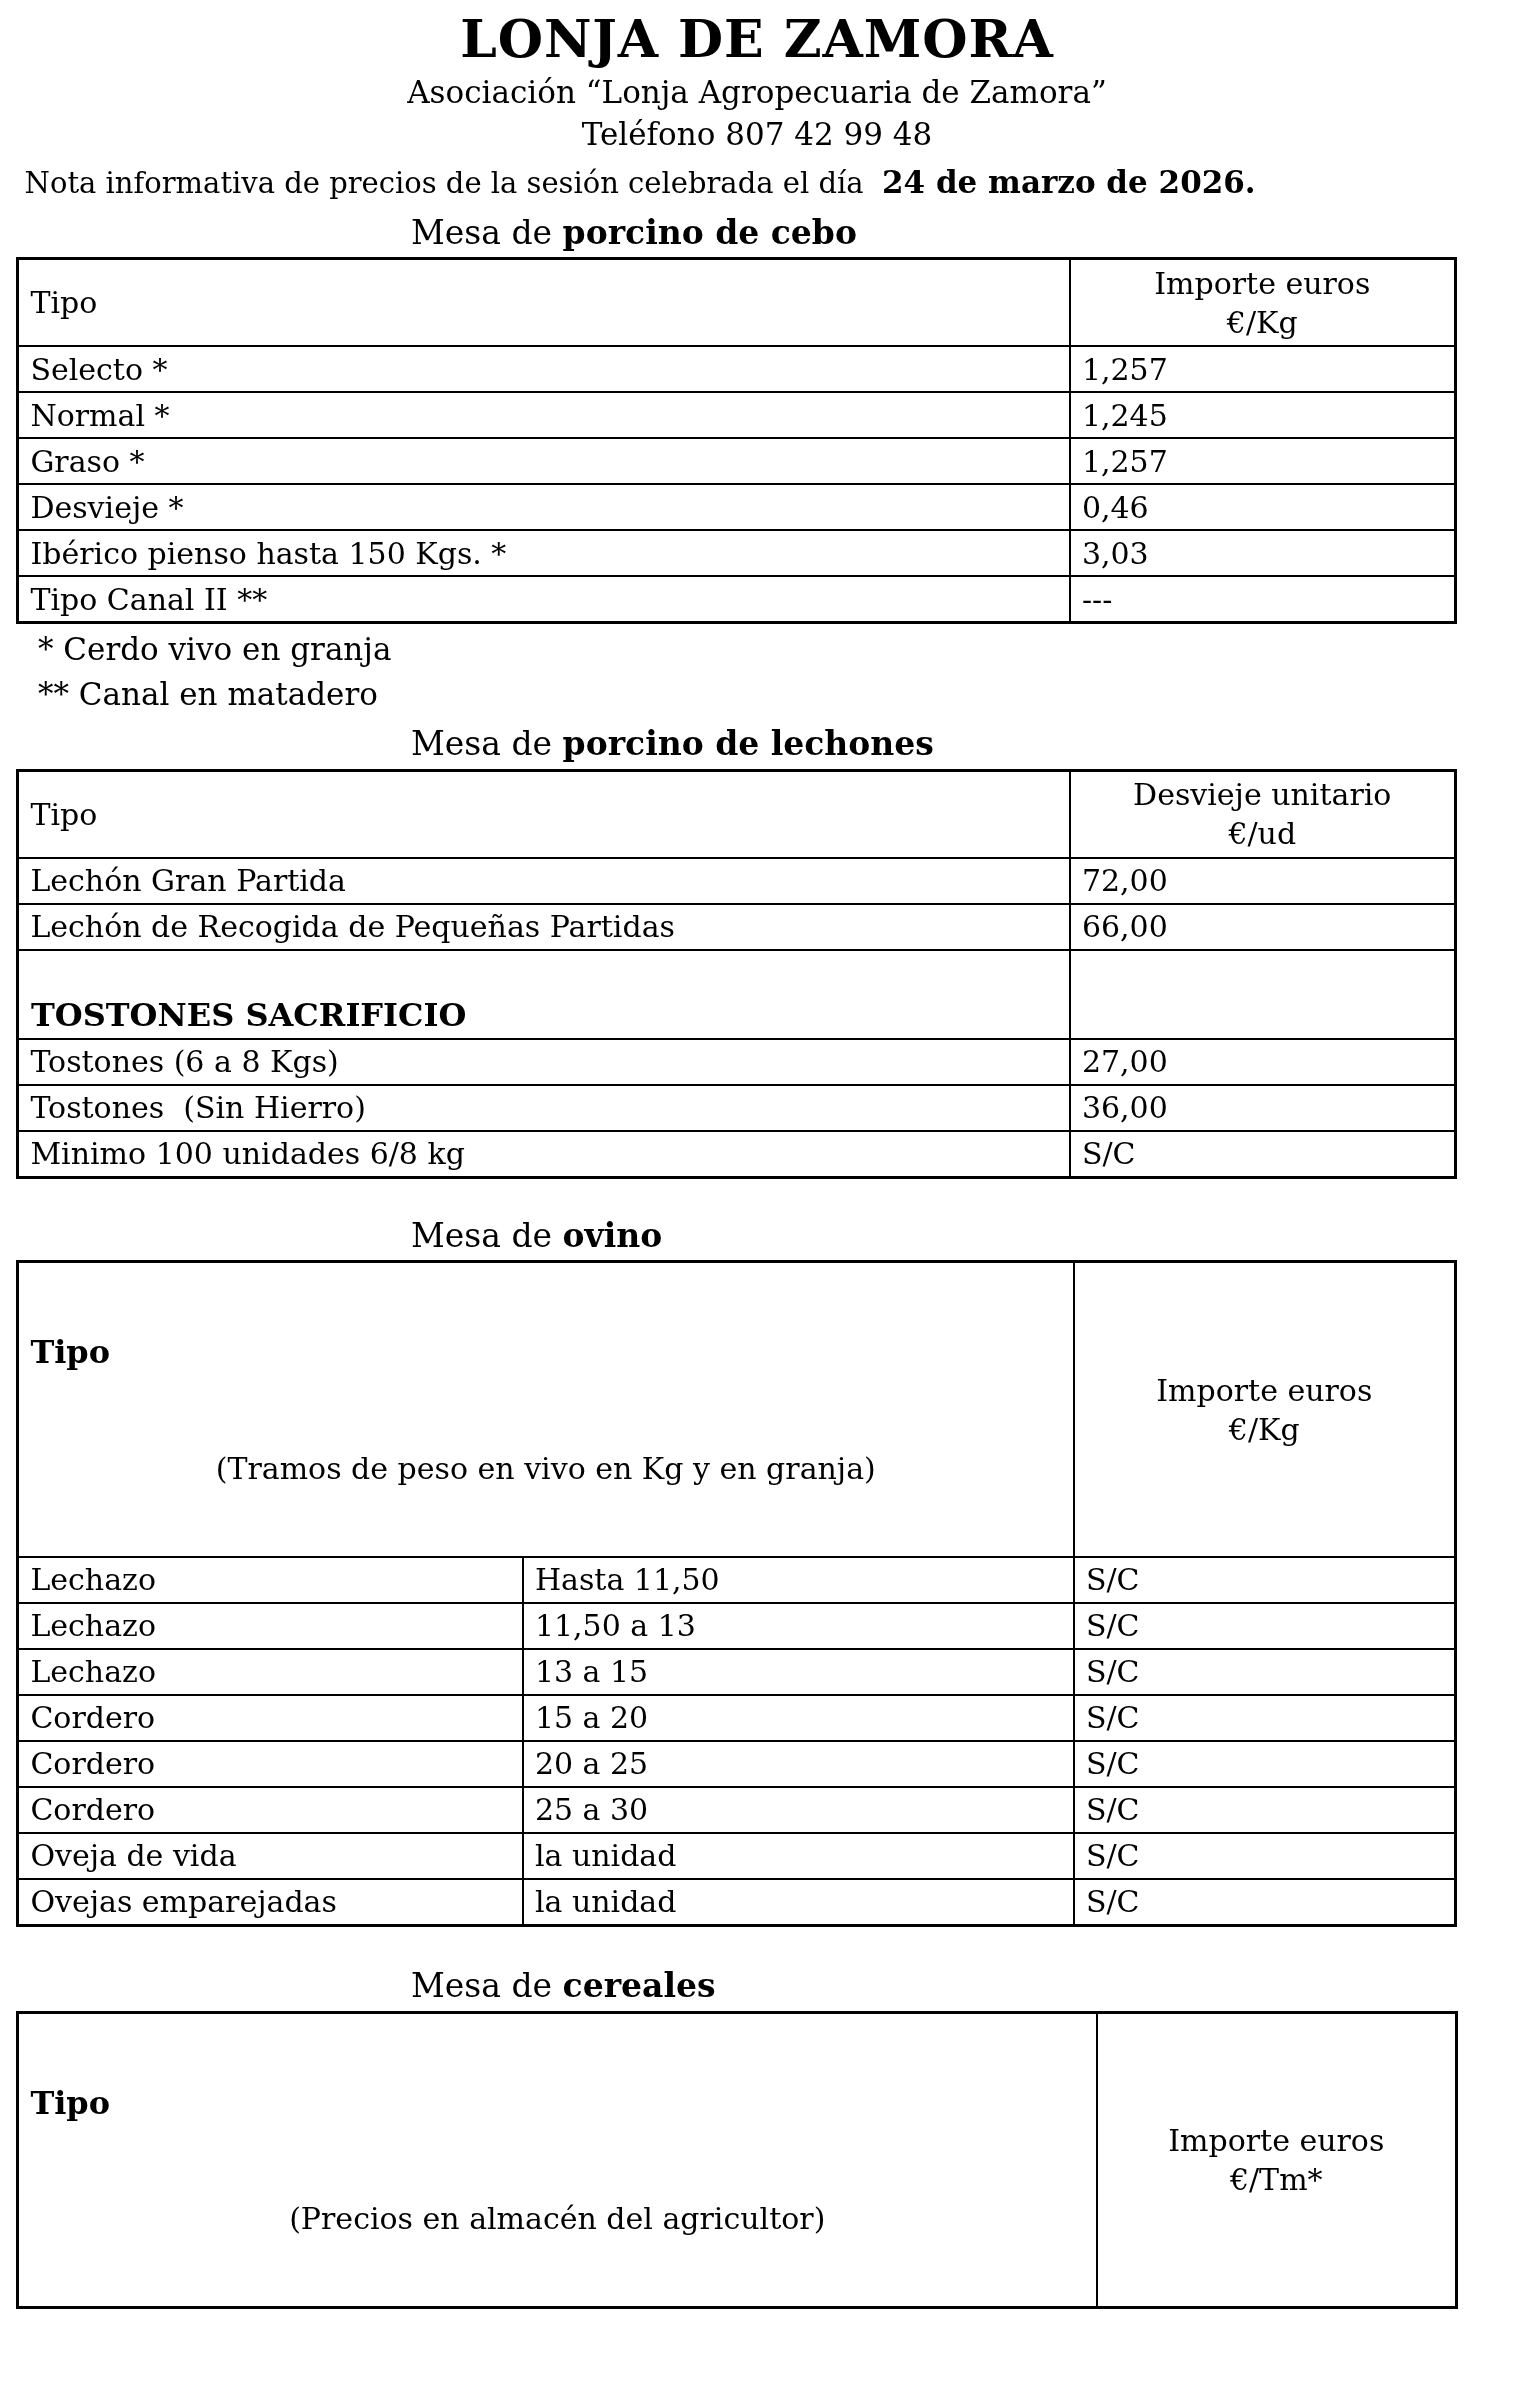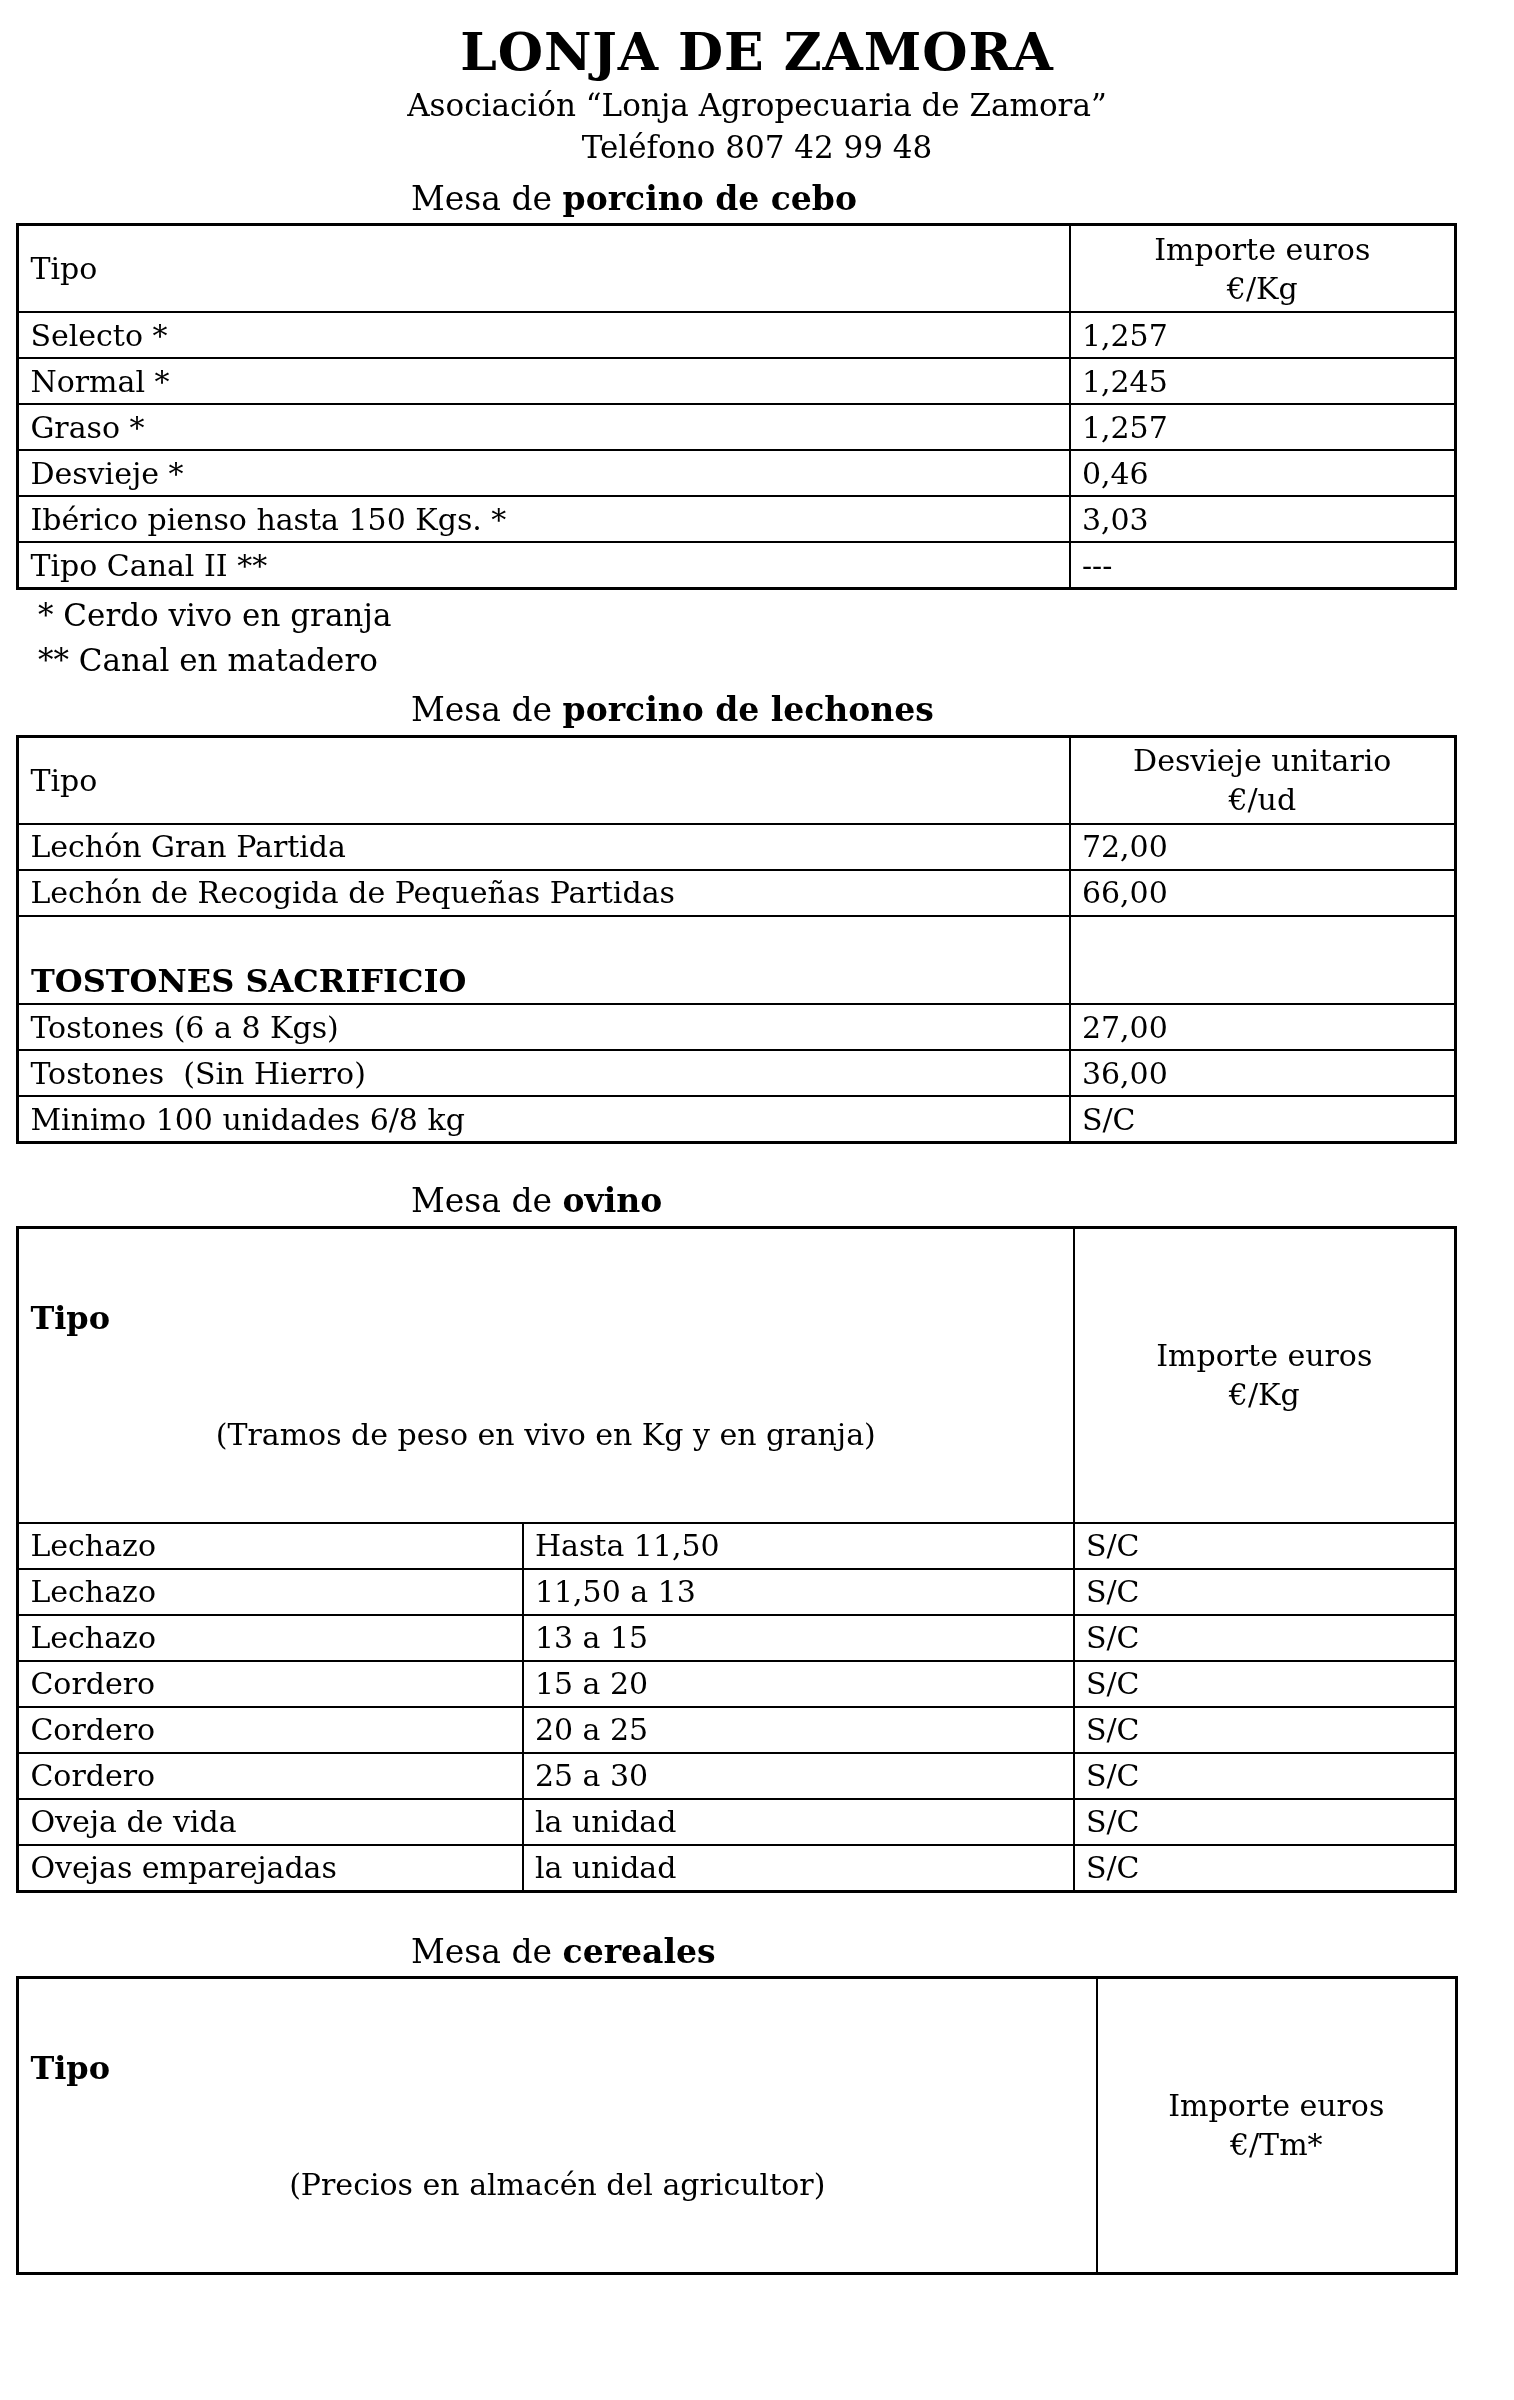--- a/index.html
+++ b/index.html
@@ -1,21 +1,21 @@
 <!DOCTYPE html>
 <html lang="es" style="font-size:15px"><head>
 <meta charset="utf-8">
 <style>
   html,body{margin:0;padding:0;background:#e9e9e9;}
   .page{
     width:1514px;height:2401px;margin:0 auto;background:#ffffff;color:#000;
     font-family:"DejaVu Serif","Liberation Serif",serif;
     overflow:hidden;position:relative;
   }
-  .doc-header{text-align:center;padding-top:21px;}
+  .doc-header{text-align:center;padding-top:8px;}
   .doc-title{font-size:52px;font-weight:bold;margin:1.9px 0 3.8px 0;letter-spacing:0.9px;line-height:1.1;}
   .assoc,.phone{font-size:31px;line-height:1.36;margin:0;}
   .note{font-size:29px;margin:6.6px 0 0 24.6px;white-space:pre-wrap;line-height:1.3;}
   .note-date{font-weight:bold;font-size:31px;}
   .mesa{font-size:33px;margin:11.4px 0 5.7px 411px;line-height:1.15;}
   .mesa-bold{font-weight:bold;}
 
   table.price{
     border-collapse:collapse;table-layout:fixed;
     width:1438px;margin-left:16px;
@@ -44,20 +44,21 @@
 <body>
 
 <div class="page">
 
   <div class="doc-header">
     <div class="doc-title">LONJA DE ZAMORA</div>
     <div class="assoc">Asociación “Lonja Agropecuaria de Zamora”</div>
     <div class="phone">Teléfono 807 42 99 48</div>
   </div>
 
+  <div class="note"><span>Nota informativa de precios de la sesión celebrada el día  </span><span class="note-date">24 de marzo de 2026.</span></div>
 
   <div class="mesa"><span>Mesa de </span><span class="mesa-bold">porcino de cebo</span></div>
 
   <table class="price">
     <colgroup>
         <col style="width:1052px">
         <col style="width:386px">
       </colgroup>
     <tbody>
         <tr class="hdr">

